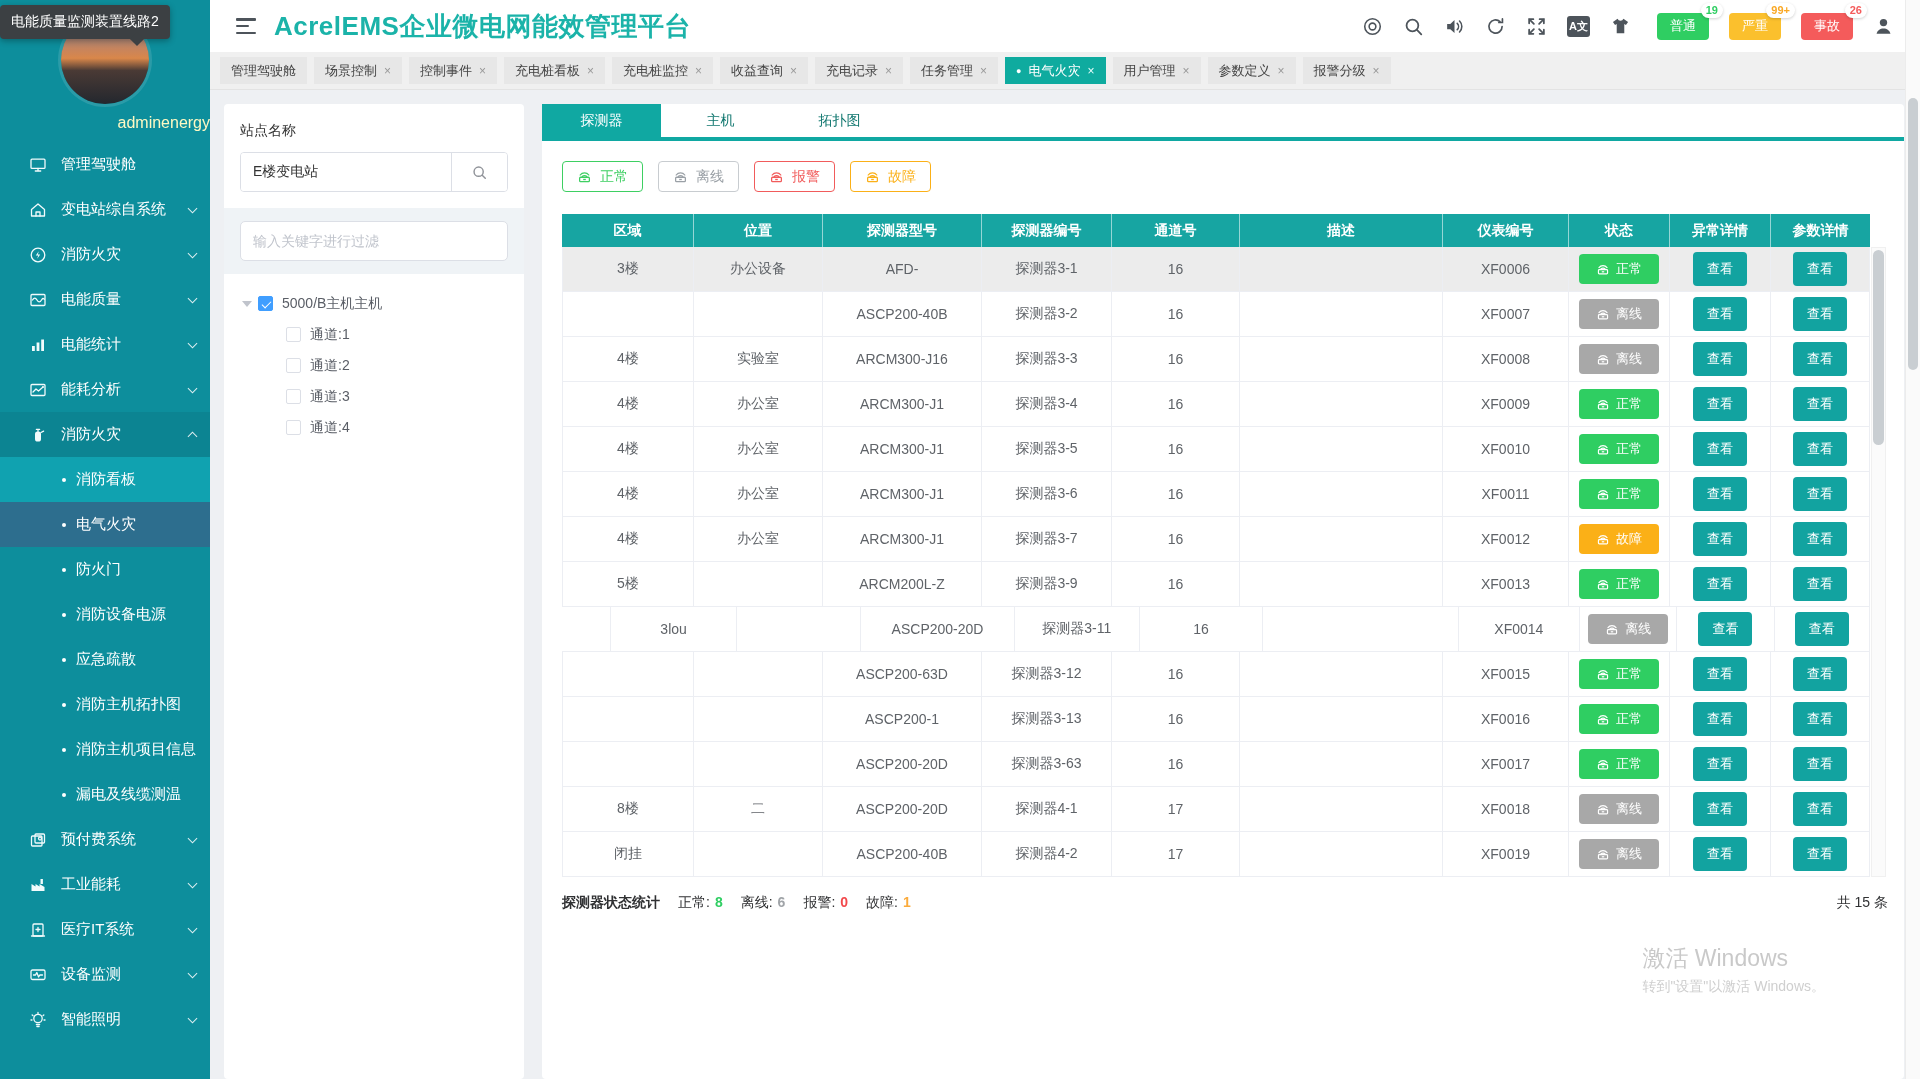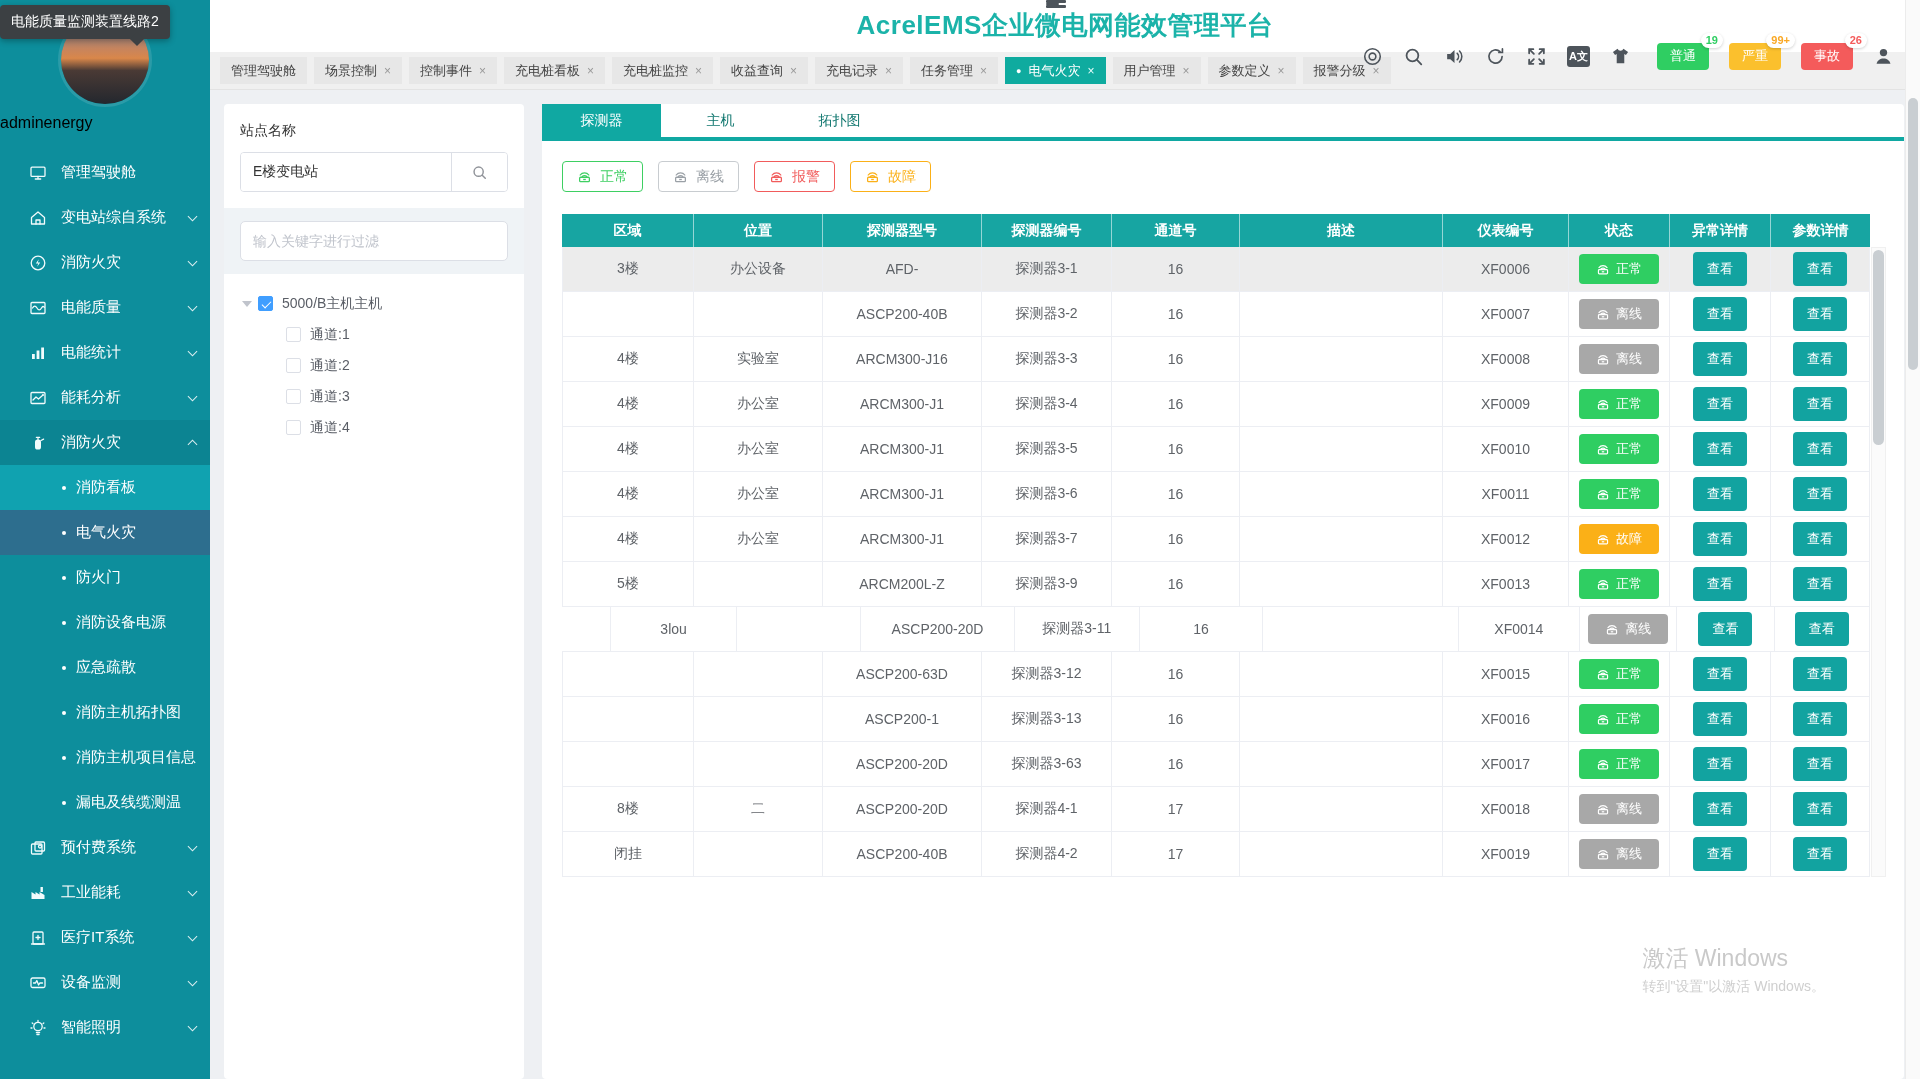--- a/index.html
+++ b/index.html
@@ -6,39 +6,39 @@
   html,body { width:1920px; height:1079px; overflow:hidden; }
   body {
     font-family:"Liberation Sans","DejaVu Sans",sans-serif;
     background:#eef0f3; position:relative; color:#333;
   }
   
   .sidebar { position:absolute; left:0; top:0; width:210px; height:1079px; background:#0d8e9c; z-index:20; }
   .avatar { width:88px; height:88px; border-radius:50%; margin:16px auto 10px;
     background:linear-gradient(180deg,#6d86a6 0%,#c8845c 38%,#d9874a 48%,#4a3a35 62%,#23272e 100%);
     box-shadow:0 0 0 3px rgba(255,255,255,.12);}
-  .username { color:#000000; text-align:left; font-size:16px; margin-bottom:18px; }
+  .username { color:#fef9c3; text-align:right; font-size:16px; margin-bottom:10px; }
   .menu { }
   .menu-item { height:45px; display:flex; align-items:center; padding:0 14px 0 28px; color:#fff; font-size:15px; cursor:pointer; }
   .menu-item.expanded { background:#0c8492; }
   .micon { width:20px; height:20px; margin-right:13px; display:flex; align-items:center; justify-content:center; color:#f2fbfc; flex:none;}
   .micon svg{ width:18px; height:18px; }
   .chev { width:7px; height:7px; border-right:1.6px solid rgba(255,255,255,.85); border-bottom:1.6px solid rgba(255,255,255,.85); margin-left:auto; flex:none;}
   .chev.down { transform:rotate(45deg); margin-top:-3px;}
   .chev.up { transform:rotate(-135deg); margin-top:4px;}
   .submenu-item { height:45px; display:flex; align-items:center; padding-left:62px; color:#fff; font-size:15px; cursor:pointer;}
   .submenu-item .dot { width:4px; height:4px; border-radius:50%; background:#fff; margin-right:10px; flex:none;}
   .submenu-item.hover { background:#10a2b0; }
   .submenu-item.active { background:#2d6e8e; }
   
   .tooltip { position:absolute; left:0; top:5px; z-index:50; background:#3c4043; color:#fff;
     font-size:14px; padding:8px 11px; border-radius:4px; box-shadow:0 2px 6px rgba(0,0,0,.3); white-space:nowrap;}
   .tooltip:after { content:""; position:absolute; right:28px; bottom:-5px; width:10px; height:10px; background:#3c4043; transform:rotate(45deg);}
   
-  .header { position:absolute; left:210px; top:0; right:0; height:52px; background:#fff; display:flex; align-items:center; padding:0 26px; z-index:10;flex-direction:column;}
+  .header { position:absolute; left:210px; top:0; right:0; height:52px; background:#fff; display:flex; align-items:center; padding:0 26px; z-index:10;}
   .hamburger { width:20px; height:16px; display:flex; flex-direction:column; justify-content:space-between; cursor:pointer; margin-right:18px;}
   .hamburger i { display:block; height:2.5px; background:#4d545b; border-radius:1px;}
   .hamburger i:nth-child(1){width:20px}.hamburger i:nth-child(2){width:13px}.hamburger i:nth-child(3){width:20px}
   .app-title { color:#1bb3a9; font-size:26px; font-weight:bold; letter-spacing:.5px;}
   .header-right { margin-left:auto; display:flex; align-items:center; gap:20px; }
   .hicon { width:21px; height:21px; color:#4d545b; cursor:pointer; display:flex; align-items:center; justify-content:center;}
   .hicon svg { width:21px; height:21px; }
   .translate-icon { width:23px; height:21px; background:#4d545b; color:#fff; border-radius:3px; font-size:11px; font-weight:bold; display:flex; align-items:center; justify-content:center; cursor:pointer;}
   .alert-badge { position:relative; height:27px; border-radius:4px; color:#fff; font-size:13px; display:flex; align-items:center; padding:0 13px; cursor:pointer; margin-left:6px;}
   .alert-badge.green{ background:#2fce62; } .alert-badge.orange{ background:#fbc02d; } .alert-badge.red{ background:#f45b5b; }
@@ -900,20 +900,42 @@
           </div>
           <div class="td" style="width: 99px;">
             <button class="view-btn">查看</button>
           </div>
         </div>
       </div>
     <div class="tscroll">
         <div class="thumb"></div>
       </div>
   </div>
+  <div class="table-footer">
+    <div class="stats" id="status-stats">
+        <span class="group-label">探测器状态统计</span>
+        <span class="stat-pair">
+          <span>正常:</span>
+          <span class="stat-value normal">8</span>
+        </span>
+        <span class="stat-pair">
+          <span>离线:</span>
+          <span class="stat-value offline">6</span>
+        </span>
+        <span class="stat-pair">
+          <span>报警:</span>
+          <span class="stat-value alarm">0</span>
+        </span>
+        <span class="stat-pair">
+          <span>故障:</span>
+          <span class="stat-value fault">1</span>
+        </span>
+      </div>
+    <div class="total-count">共 15 条</div>
+  </div>
 </div>
 
 <div class="watermark">
   <div class="l1">激活 Windows</div>
   <div class="l2">转到"设置"以激活 Windows。</div>
 </div>
 
 <div class="page-scrollbar">
   <div class="thumb"></div>
 </div>

